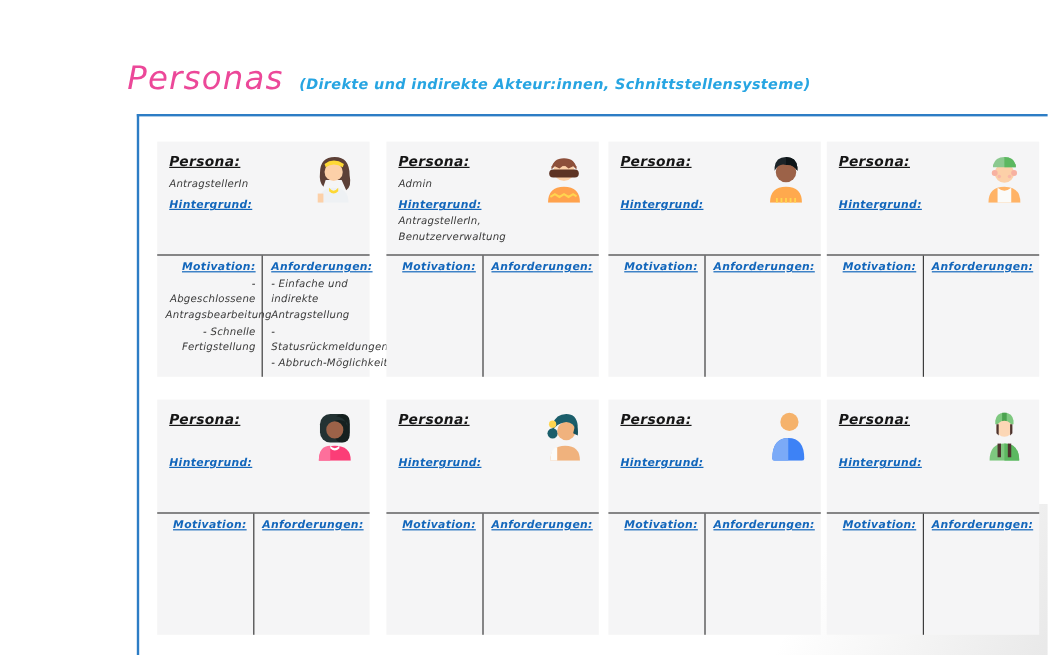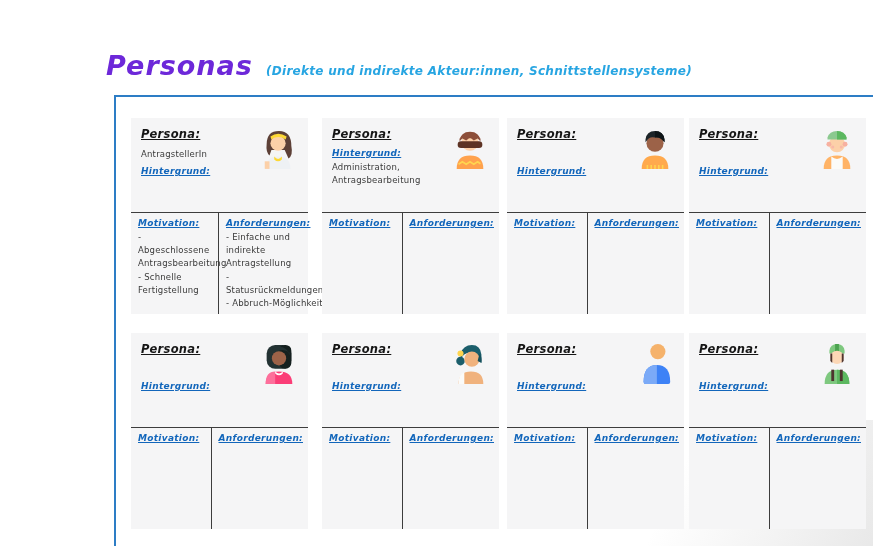--- a/index.html
+++ b/index.html
@@ -4,22 +4,22 @@
 <style>
   html,body{margin:0;padding:0;}
   body{
     width:873px;height:546px;position:relative;overflow:hidden;
     background:#ffffff;
     font-family:"DejaVu Sans",sans-serif;
   }
   
   .title-row{position:absolute;left:106px;top:50px;white-space:nowrap;}
   .title-main{
-    font-size:27px;font-weight:bold;font-style:italic;
-    color:#6d28d9;letter-spacing:1px;
+    font-size:27px;font-weight:normal;font-style:italic;
+    color:#ec4899;letter-spacing:1px;
   }
   .title-sub{
     font-size:12px;font-weight:bold;font-style:italic;
     color:#27a5e2;margin-left:8px;letter-spacing:.3px;
   }
   
   .frame{
     position:absolute;left:114px;top:95px;width:759px;height:451px;
     border-left:2px solid #2d7dc5;border-top:2px solid #2d7dc5;
     box-sizing:border-box;background:transparent;
@@ -30,27 +30,27 @@
     background:linear-gradient(115deg,rgba(255,255,255,0) 35%,rgba(140,140,140,.10) 70%,rgba(130,130,130,.18) 100%);
     z-index:0;
   }
   
   .card{
     position:absolute;width:177px;height:196px;background:#f5f5f6;z-index:1;
   }
   .ctop{position:relative;height:94px;box-sizing:border-box;padding:9px 10px 0 10px;}
   .cbot{display:flex;height:102px;box-sizing:border-box;border-top:1.6px solid #3d3d3d;}
   .ccol{box-sizing:border-box;padding:5px 5px 0 7px;}
-  .ccol.left{width:88px;border-right:1.6px solid #3d3d3d;}
+  .ccol.left{width:88px;border-right:1.6px solid #3d3d3d;text-align:right;}
   .ccol.right{flex:1;}
   .lbl{font-weight:bold;font-style:italic;text-decoration:underline;letter-spacing:.3px;}
   .lbl.persona{font-size:11.5px;color:#161616;margin-bottom:7px;}
   .lbl.blue{font-size:9px;color:#1266bb;margin-bottom:3px;}
   .val{
-    font-size:8.5px;color:#3a3a3a;
+    font-style:italic;font-size:8.5px;color:#3a3a3a;
     white-space:pre-line;line-height:1.55;letter-spacing:.2px;
   }
   .pname{min-height:13px;margin-bottom:5px;}
   .avatar{position:absolute;top:9px;right:10px;width:38px;height:42px;display:block;}
   .avatar svg{display:block;width:38px;height:42px;}
   
   .r1{top:118px;} .r2{top:333px;}
   .c1{left:131px;} .c2{left:322px;} .c3{left:507px;} .c4{left:689px;}
 </style>
 </head>
@@ -91,22 +91,23 @@
       <div class="val">- Einfache und indirekte Antragstellung
 - Statusrückmeldungen
 - Abbruch-Möglichkeit</div>
     </div>
   </div>
 </div>
 
 <div class="card r1 c2">
   <div class="ctop">
     <div class="lbl persona">Persona:</div>
-    <div class="lbl blue">Hintergrund:</div>
-    <div class="val">Administration, Antragsbearbeitung</div>
+    <div class="val pname">Admin</div>
+    <div class="lbl blue">Hintergrund:</div>
+    <div class="val">AntragstellerIn, Benutzerverwaltung</div>
     <span class="avatar">
       <svg viewBox="0 0 40 44" xmlns="http://www.w3.org/2000/svg">
         <circle cx="20" cy="16" r="9" fill="#fcd0a8"></circle>
         <path d="M9 15 Q10 5 20 5 Q30 5 31 15 L31 12 Q26 8 20 12 Q14 8 9 12Z" fill="#8d4f3a"></path>
         <path d="M9 15 Q9 7 20 6 Q31 7 31 15 L28 12 L24 14 L20 11 L16 14 L12 12Z" fill="#8d4f3a"></path>
         <rect x="7" y="15" width="26" height="7" rx="3.5" fill="#5d3324"></rect>
         <path d="M6 44 Q6 30 20 30 Q34 30 34 44Z" fill="#ffa24d"></path>
         <path d="M8 39 l4 -2.5 4 2.5 4 -2.5 4 2.5 4 -2.5 3 2" stroke="#ffd54f" stroke-width="1.8" fill="none"></path>
       </svg>
     </span>

